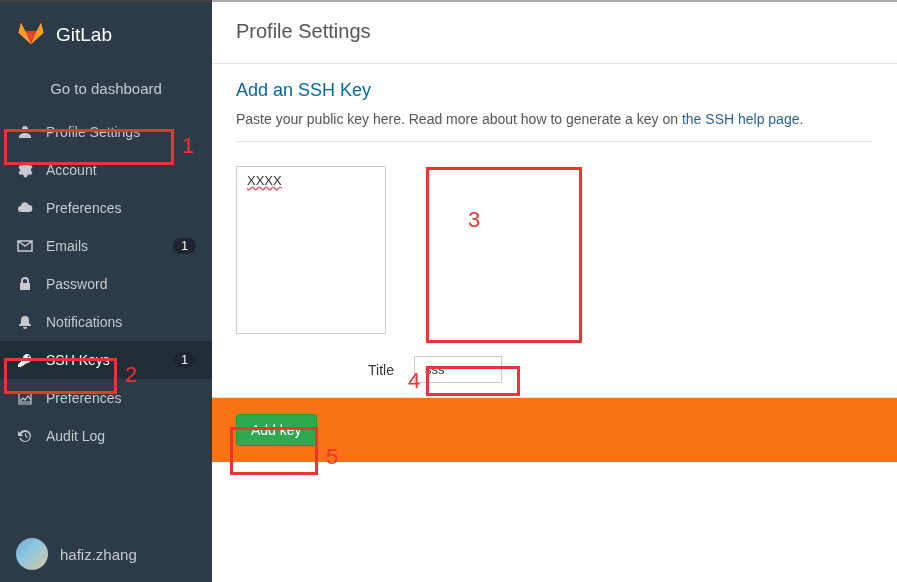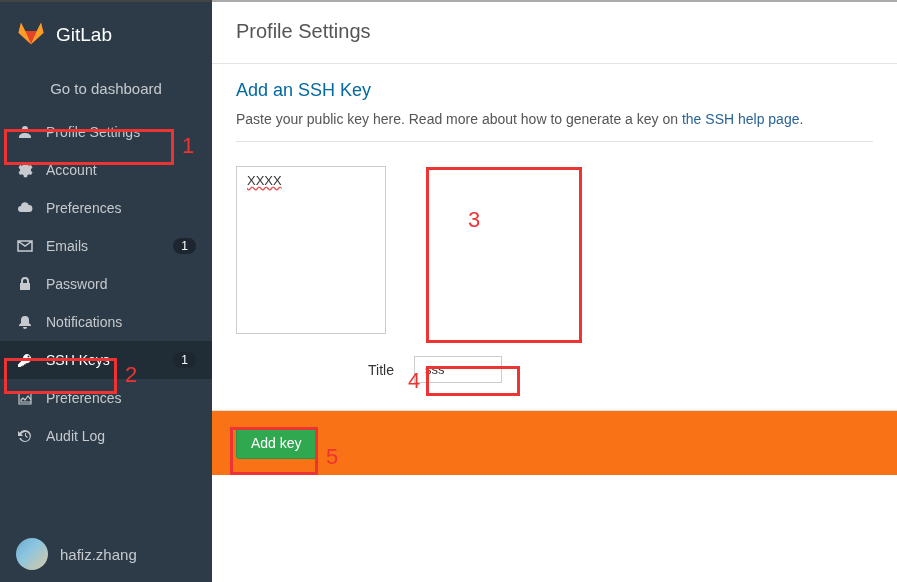--- a/index.html
+++ b/index.html
@@ -153,21 +153,21 @@
     <div class="section-desc">
       <span>Paste your public key here. Read more about how to generate a key on </span><a href="#">the SSH help page</a><span>.</span>
     </div>
 
     <div class="form-block">
       <div class="form-row">
         <div class="form-field">
           <div class="textarea"><span class="spellerr">XXXX</span></div>
         </div>
       </div>
-      <div class="form-row" style="margin-bottom:27px">
+      <div class="form-row" style="margin-bottom:14px">
         <div class="form-label">Title</div>
         <div class="form-field">
           <input class="textinput" type="text" value="sss" style="">
         </div>
       </div>
     </div>
   </div>
 
   <div class="footer-bar">
     <button class="btn-primary">Add key</button>

